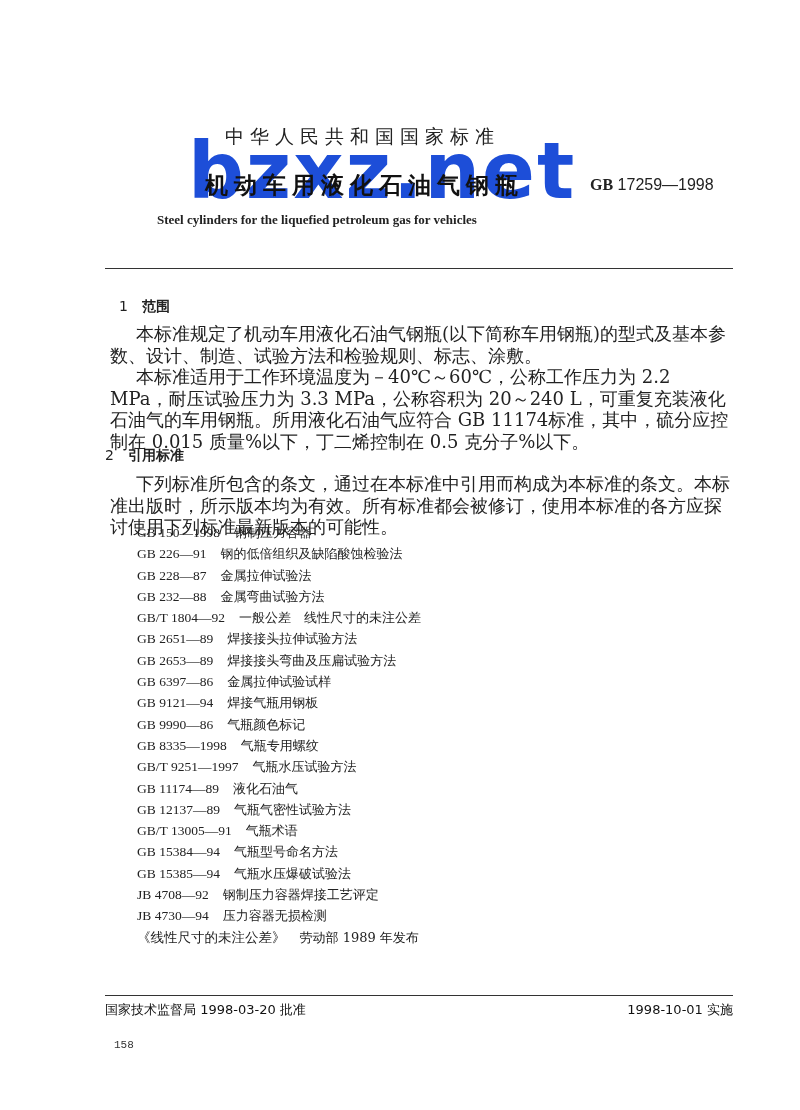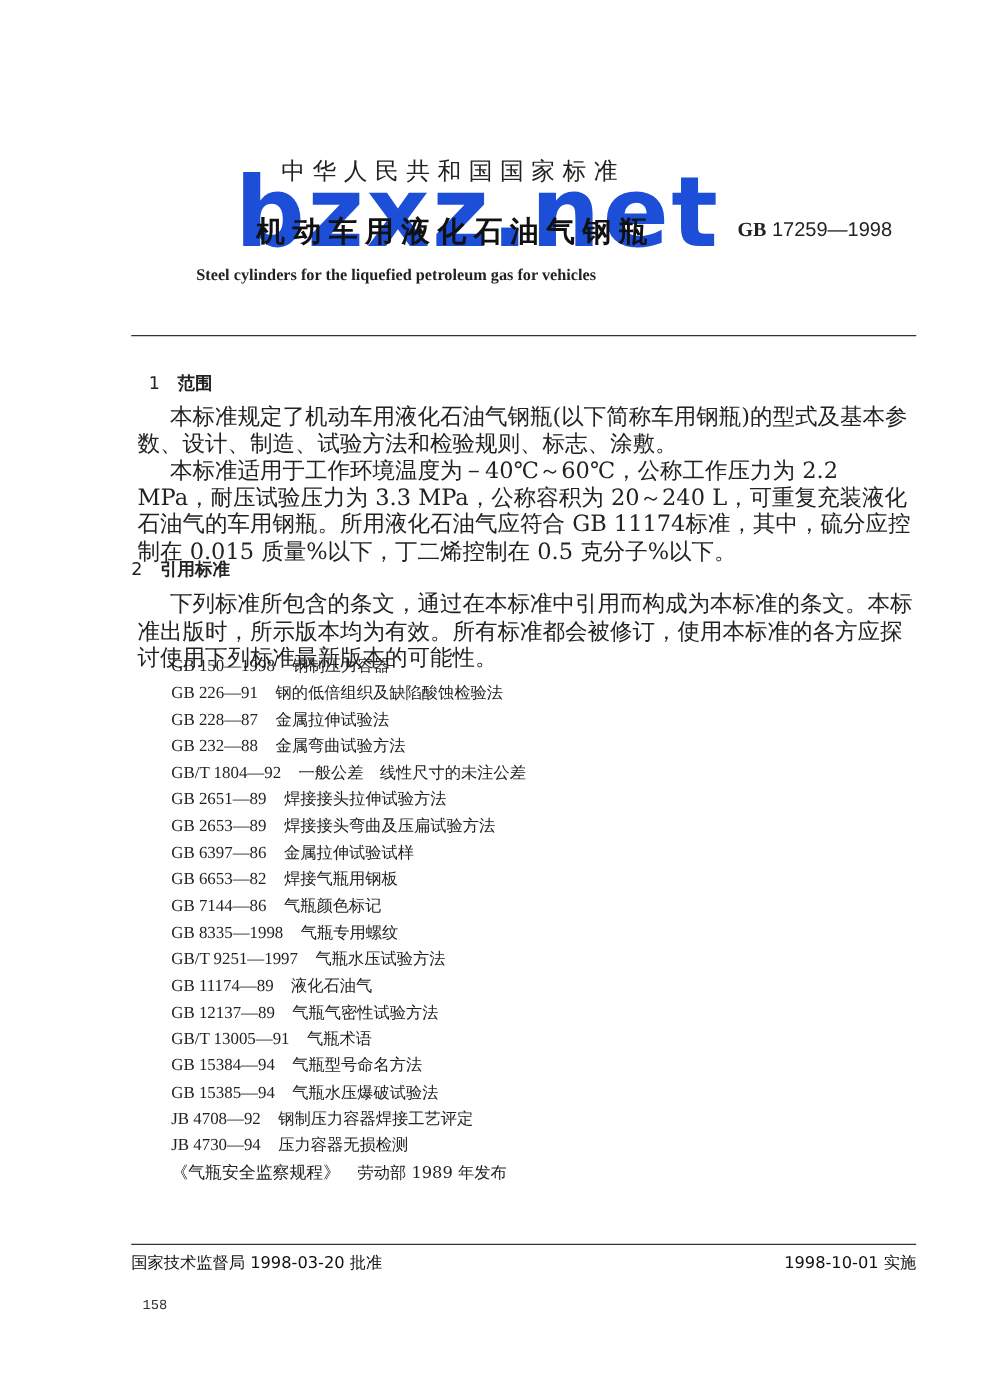--- a/index.html
+++ b/index.html
@@ -62,30 +62,30 @@
 
 <div class="abs refs">
   <div class="ref-row"><span class="ref-code">GB 150—1998</span><span>钢制压力容器</span></div>
   <div class="ref-row"><span class="ref-code">GB 226—91</span><span>钢的低倍组织及缺陷酸蚀检验法</span></div>
   <div class="ref-row"><span class="ref-code">GB 228—87</span><span>金属拉伸试验法</span></div>
   <div class="ref-row"><span class="ref-code">GB 232—88</span><span>金属弯曲试验方法</span></div>
   <div class="ref-row"><span class="ref-code">GB/T 1804—92</span><span>一般公差　线性尺寸的未注公差</span></div>
   <div class="ref-row"><span class="ref-code">GB 2651—89</span><span>焊接接头拉伸试验方法</span></div>
   <div class="ref-row"><span class="ref-code">GB 2653—89</span><span>焊接接头弯曲及压扁试验方法</span></div>
   <div class="ref-row"><span class="ref-code">GB 6397—86</span><span>金属拉伸试验试样</span></div>
-  <div class="ref-row"><span class="ref-code">GB 6653—82</span><span>焊接气瓶用钢板</span></div>
-  <div class="ref-row"><span class="ref-code">GB 7144—86</span><span>气瓶颜色标记</span></div>
+  <div class="ref-row"><span class="ref-code">GB 9121—94</span><span>焊接气瓶用钢板</span></div>
+  <div class="ref-row"><span class="ref-code">GB 9990—86</span><span>气瓶颜色标记</span></div>
   <div class="ref-row"><span class="ref-code">GB 8335—1998</span><span>气瓶专用螺纹</span></div>
   <div class="ref-row"><span class="ref-code">GB/T 9251—1997</span><span>气瓶水压试验方法</span></div>
   <div class="ref-row"><span class="ref-code">GB 11174—89</span><span>液化石油气</span></div>
   <div class="ref-row"><span class="ref-code">GB 12137—89</span><span>气瓶气密性试验方法</span></div>
   <div class="ref-row"><span class="ref-code">GB/T 13005—91</span><span>气瓶术语</span></div>
   <div class="ref-row"><span class="ref-code">GB 15384—94</span><span>气瓶型号命名方法</span></div>
   <div class="ref-row"><span class="ref-code">GB 15385—94</span><span>气瓶水压爆破试验法</span></div>
   <div class="ref-row"><span class="ref-code">JB 4708—92</span><span>钢制压力容器焊接工艺评定</span></div>
   <div class="ref-row"><span class="ref-code">JB 4730—94</span><span>压力容器无损检测</span></div>
-  <div class="ref-row"><span class="ref-code">《气瓶安全监察规程》</span><span>劳动部 1989 年发布</span></div>
+  <div class="ref-row"><span class="ref-code">《线性尺寸的未注公差》</span><span>劳动部 1989 年发布</span></div>
 </div>
 
 <div class="abs rule-bot"></div>
 <div class="abs approval">国家技术监督局 1998-03-20 批准</div>
 <div class="abs effective">1998-10-01 实施</div>
 <div class="abs page-num">158</div>
 
 </body></html>

